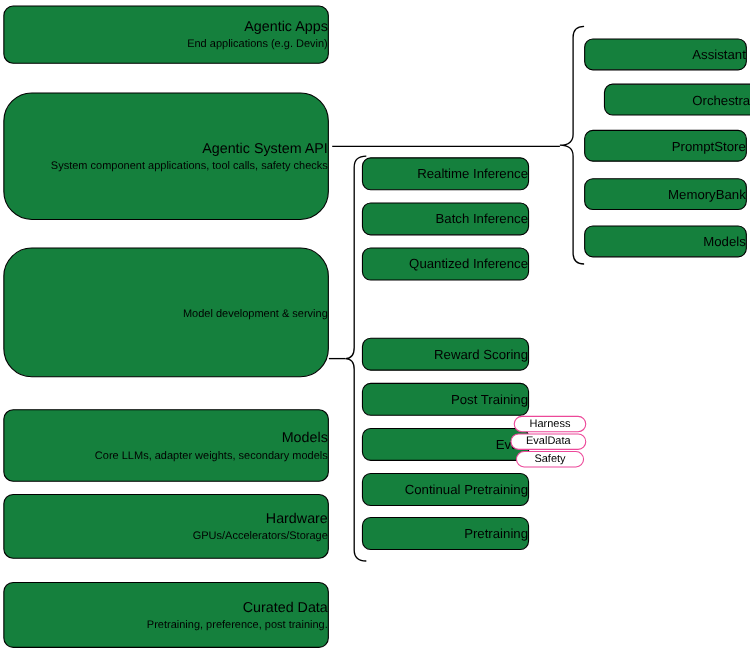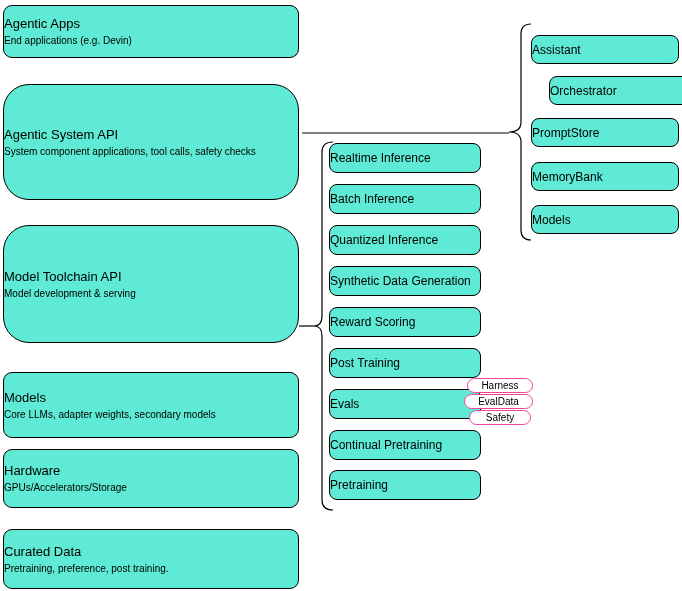--- a/index.html
+++ b/index.html
@@ -8,24 +8,24 @@
     width:682px;height:591px;
     background:#ffffff;
     font-family:"Liberation Sans", sans-serif;
     color:#000;
     overflow:hidden;
   }
   .node{
     position:absolute;
     box-sizing:border-box;
     border:1px solid #000;
-    background:#5eead4;
+    background:#15803d;
     display:flex;
     flex-direction:column;
-    align-items:flex-start;
+    align-items:flex-end;
     justify-content:center;
     text-align:center;
   }
   .bigbox{left:3px;width:296px;}
   .r10{border-radius:9px;}
   .r26{border-radius:26px;}
   .bt{font-size:13px;line-height:16px;}
   .bs{font-size:10px;line-height:13px;margin-top:2px;}
   .midbox{left:329px;width:152px;height:30px;border-radius:8px;font-size:12px;z-index:2;}
   .rightbox{left:531px;width:148px;height:29px;border-radius:8px;font-size:12px;z-index:2;}
@@ -64,21 +64,20 @@
     <div class="bt">Agentic Apps</div>
     <div class="bs">End applications (e.g. Devin)</div>
   </div>
 
   <div class="node bigbox r26" style="top:84px;height:116px;">
     <div class="bt">Agentic System API</div>
     <div class="bs">System component applications, tool calls, safety checks</div>
   </div>
 
   <div class="node bigbox r26" style="top:225px;height:118px;">
-    <div class="bt">Model Toolchain API</div>
     <div class="bs">Model development &amp; serving</div>
   </div>
 
   <div class="node bigbox r10" style="top:372px;height:66px;">
     <div class="bt">Models</div>
     <div class="bs">Core LLMs, adapter weights, secondary models</div>
   </div>
 
   <div class="node bigbox r10" style="top:449px;height:59px;">
     <div class="bt">Hardware</div>
@@ -91,23 +90,20 @@
   </div>
 
   <div class="node midbox" style="top:143px;">
     <span>Realtime Inference</span>
   </div>
   <div class="node midbox" style="top:184px;">
     <span>Batch Inference</span>
   </div>
   <div class="node midbox" style="top:225px;">
     <span>Quantized Inference</span>
-  </div>
-  <div class="node midbox" style="top:266px;">
-    <span>Synthetic Data Generation</span>
   </div>
   <div class="node midbox" style="top:307px;">
     <span>Reward Scoring</span>
   </div>
   <div class="node midbox" style="top:348px;">
     <span>Post Training</span>
   </div>
   <div class="node midbox" style="top:389px;">
     <span>Evals</span>
   </div>

